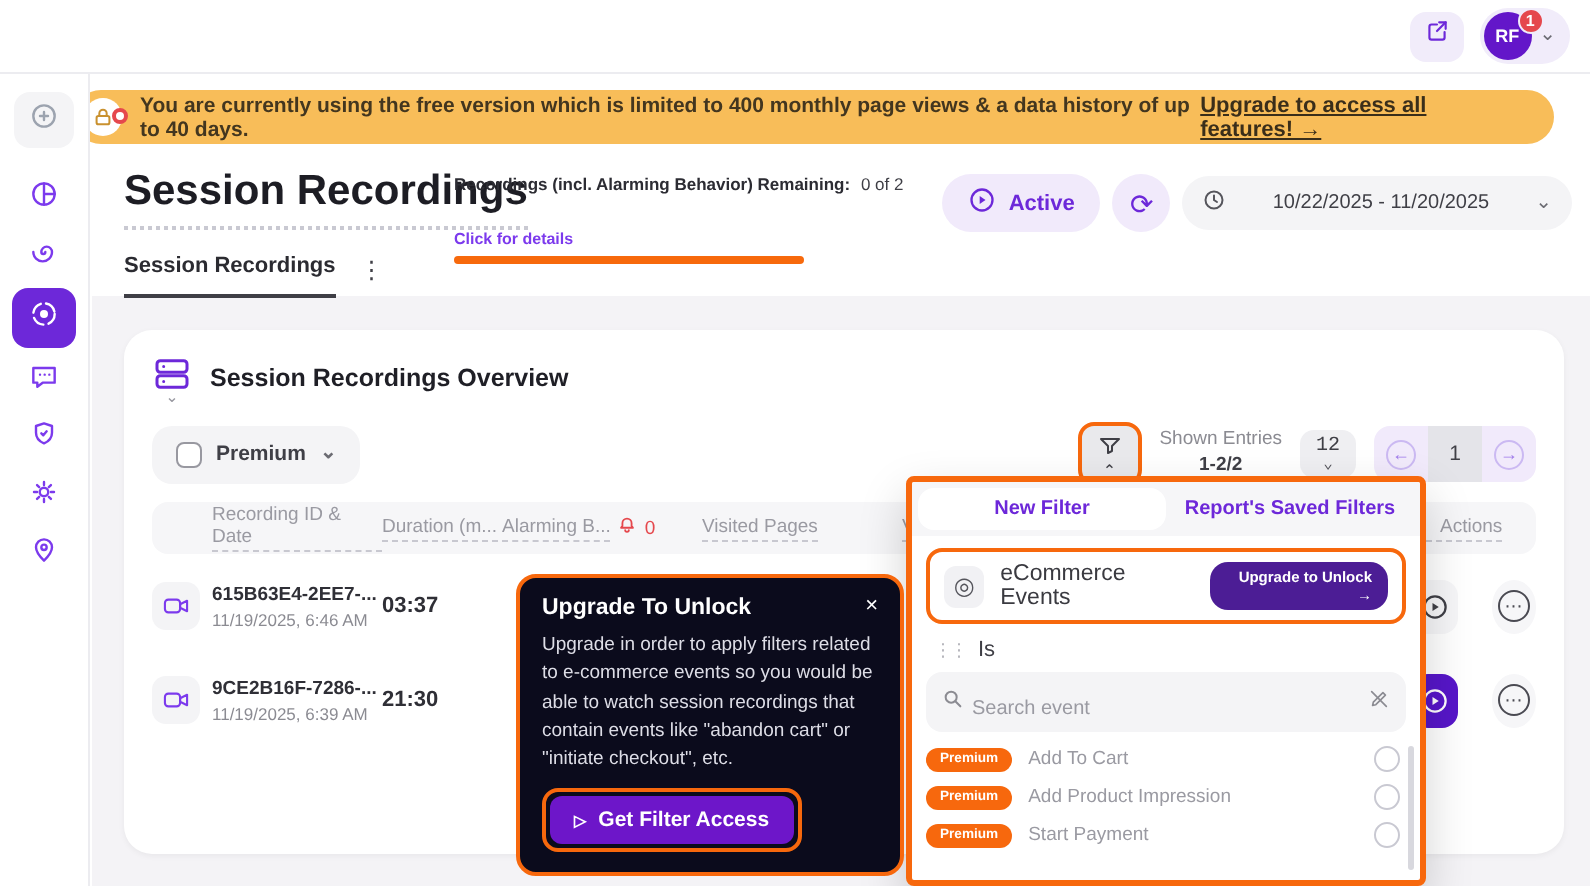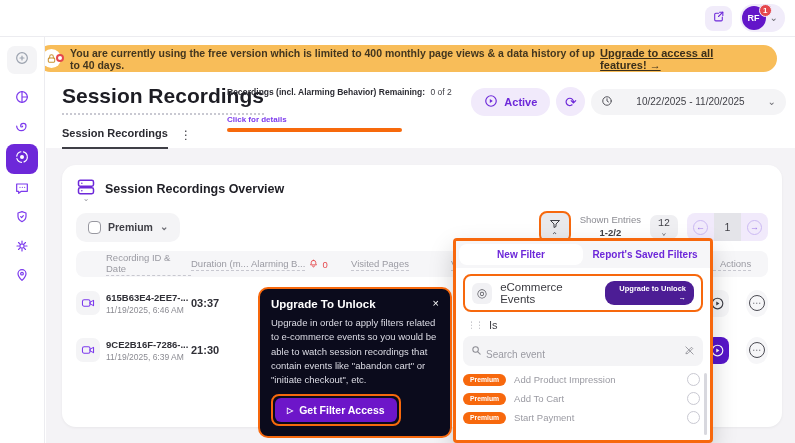--- a/index.html
+++ b/index.html
@@ -441,26 +441,26 @@
           </svg></span>
       <input class="search-input" placeholder="Search event" style="">
       <span><svg viewBox="0 0 24 24" fill="none" stroke="currentColor" stroke-width="1.8" stroke-linecap="round" stroke-linejoin="round">
             <path d="M5 19l3.5-.8L19 7.7 16.3 5 5.8 15.5z"></path>
             <path d="M4 4l16 16"></path>
           </svg></span>
     </div>
     <div class="event-list">
       <div class="event-row">
         <span class="premium">Premium</span>
-        <span class="event-name">Add Product Impression</span>
+        <span class="event-name">Add To Cart</span>
         <span class="radio"></span>
       </div>
       <div class="event-row">
         <span class="premium">Premium</span>
-        <span class="event-name">Add To Cart</span>
+        <span class="event-name">Add Product Impression</span>
         <span class="radio"></span>
       </div>
       <div class="event-row">
         <span class="premium">Premium</span>
         <span class="event-name">Start Payment</span>
         <span class="radio"></span>
       </div>
 
       <div class="scrollbar"></div>
     </div>

